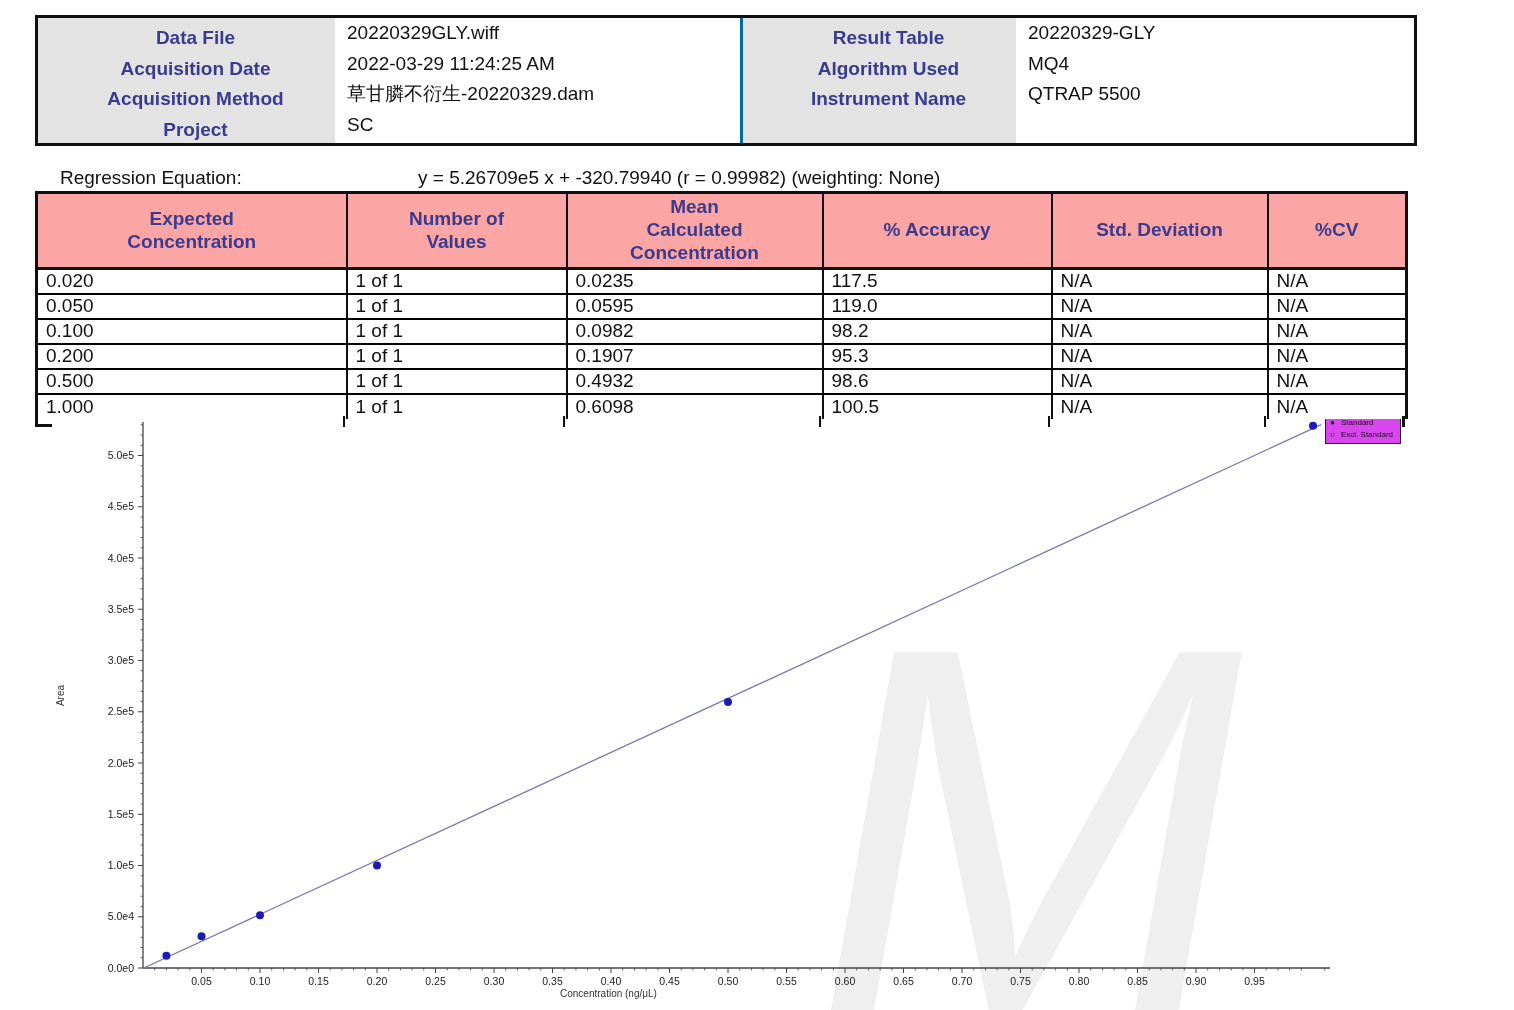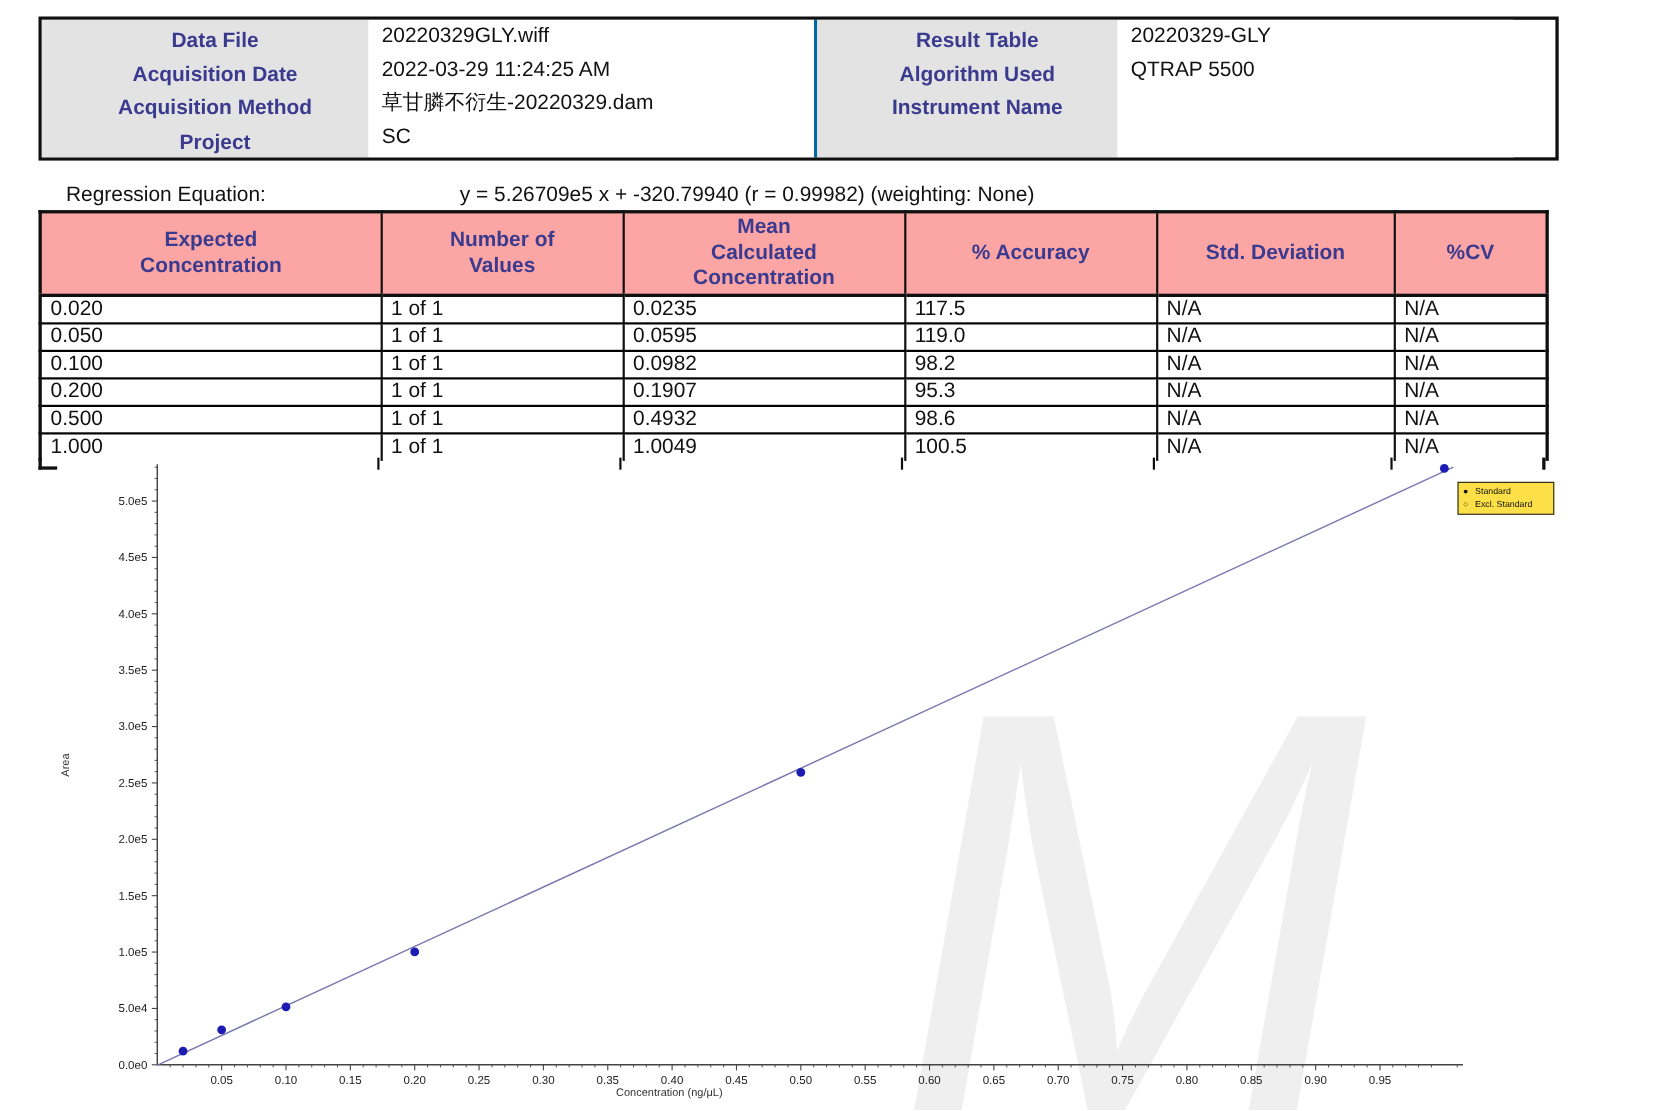--- a/index.html
+++ b/index.html
@@ -20,22 +20,22 @@
   .chart-ylabel {
     position:absolute; left:30px; top:690px; z-index:1;
     font-size:10px; color:#333; transform:rotate(-90deg); transform-origin:center;
     width:60px; text-align:center;
   }
   .chart-xlabel {
     position:absolute; left:560px; top:988px; width:330px; text-align:left;
     font-size:10px; color:#333; z-index:1;
   }
   .legend {
-    position:absolute; left:1325px; top:414px; width:88px; z-index:2;
-    background:#fde047; border:1.5px solid #222; padding:2px 3px 2px 4px;margin-top:24px;
+    position:absolute; left:1325px; top:414px; width:76px; z-index:2;
+    background:#d946ef; border:1.5px solid #222; padding:2px 3px 2px 4px;
   }
   .legend-row { font-size:8px; color:#111; line-height:12px; white-space:nowrap; }
   .lg-marker { display:inline-block; width:11px; font-size:8px; }
 
   
   .info-table {
     position:absolute; left:35px; top:15px; width:1382px; height:131px; z-index:2;
     border:3px solid #101010; display:flex; background:#fff;
   }
   .info-block { display:flex; height:100%; }
@@ -303,20 +303,21 @@
       </div>
     </div>
     <div class="info-block right">
       <div class="info-labels">
         <div>Result Table</div>
         <div>Algorithm Used</div>
         <div>Instrument Name</div>
       </div>
       <div class="info-values">
         <div>20220329-GLY</div>
+        <div>MQ4</div>
         <div>QTRAP 5500</div>
       </div>
     </div>
   </div>
 
   <div class="regression-label">Regression Equation:</div>
   <div class="regression-eq">y = 5.26709e5 x + -320.79940 (r = 0.99982)  (weighting: None)</div>
 
   <table class="results">
     <colgroup>
@@ -378,21 +379,21 @@
           <td>0.500</td>
           <td>1 of 1</td>
           <td>0.4932</td>
           <td>98.6</td>
           <td>N/A</td>
           <td>N/A</td>
         </tr>
         <tr>
           <td>1.000</td>
           <td>1 of 1</td>
-          <td>1.0049</td>
+          <td>0.6098</td>
           <td>100.5</td>
           <td>N/A</td>
           <td>N/A</td>
         </tr>
       </tbody>
   </table>
 
   <span class="stub" style="left:35px;width:3px;"></span>
   <span class="stub" style="left:343px;width:2px;"></span>
   <span class="stub" style="left:563px;width:2px;"></span>

